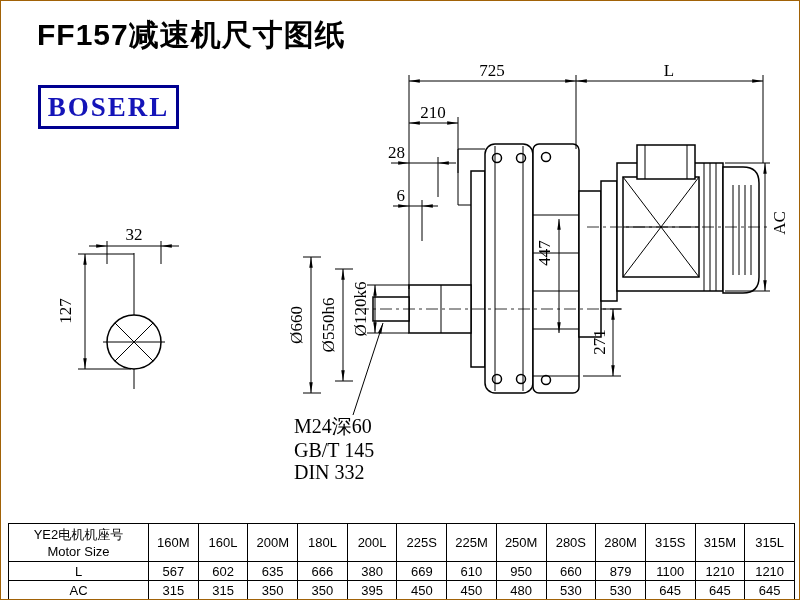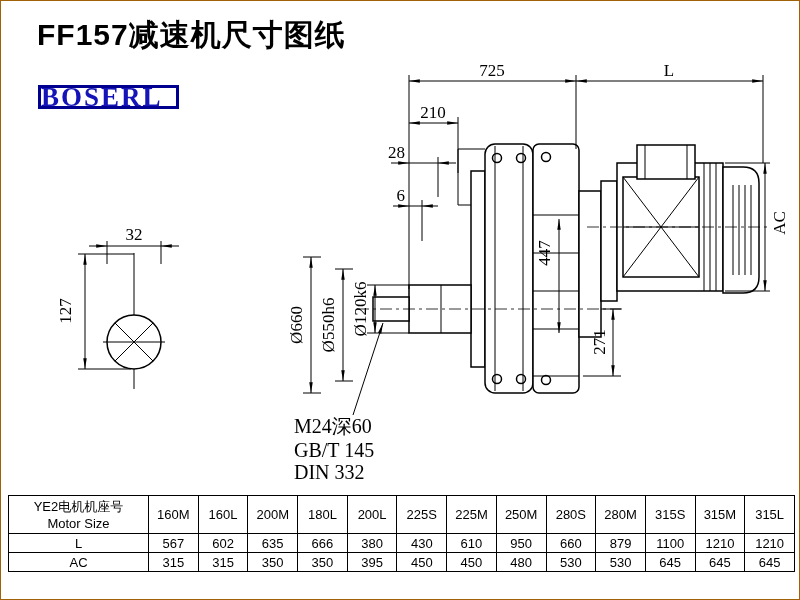--- a/index.html
+++ b/index.html
@@ -6,41 +6,41 @@
   html,body { background:#fff; }
   .canvas {
     position:relative; width:800px; height:600px; background:#fff;
     font-family:"Liberation Sans", sans-serif; overflow:hidden; border:1px solid #a16207;
   }
   .title {
     position:absolute; left:36px; top:14px; font-size:30px; font-weight:bold;
     color:#000; letter-spacing:1px; font-family:"Liberation Sans", sans-serif;
   }
   .logo {
-    position:absolute; left:37px; top:84px; width:141px; height:24px;
-    border:3px solid #000090; display:flex; align-items:center; 
+    position:absolute; left:37px; top:84px; width:141px; height:44px;
+    border:3px solid #000090; display:flex; align-items:center; justify-content:center;
     background:#fff;
   }
   .logo span {
     font-family:"Liberation Serif", serif; font-weight:bold; font-size:27px;
     color:#1414b8; letter-spacing:2px;
   }
   svg.drawing { position:absolute; left:0; top:0; }
 
   
   .ol  { fill:none; stroke:#000; stroke-width:1.5; }
   .olf { fill:#fff; stroke:#000; stroke-width:1.5; }
   .thin{ fill:none; stroke:#000; stroke-width:1; }
   .cl  { fill:none; stroke:#000; stroke-width:0.8; stroke-dasharray:12 4 3 4; }
   text.dim  { font-family:"Liberation Serif", serif; font-size:17px; fill:#000; }
   text.note { font-family:"Liberation Serif", serif; font-size:20px; fill:#000; }
 
   
   .dim-table {
-    position:absolute; left:7px; top:494px; width:787px;
+    position:absolute; left:7px; top:522px; width:787px;
     border-collapse:collapse; table-layout:fixed; background:#0ea5e9;
   }
   .dim-table th, .dim-table td {
     border:1px solid #000; text-align:center; vertical-align:middle;
     font-weight:normal; font-size:13px; color:#000; padding:0; background:#fff;
   }
   .dim-table thead th { height:38px; line-height:17px; }
   .dim-table tbody td { height:19px; }
   .dim-table col.c0 { width:140px; }
 </style>
@@ -237,21 +237,21 @@
       </tr>
     </thead>
     <tbody>
       <tr>
         <td>L</td>
         <td>567</td>
         <td>602</td>
         <td>635</td>
         <td>666</td>
         <td>380</td>
-        <td>430</td>
+        <td>669</td>
         <td>610</td>
         <td>950</td>
         <td>660</td>
         <td>879</td>
         <td>1100</td>
         <td>1210</td>
         <td>1210</td>
       </tr>
       <tr>
         <td>AC</td>

